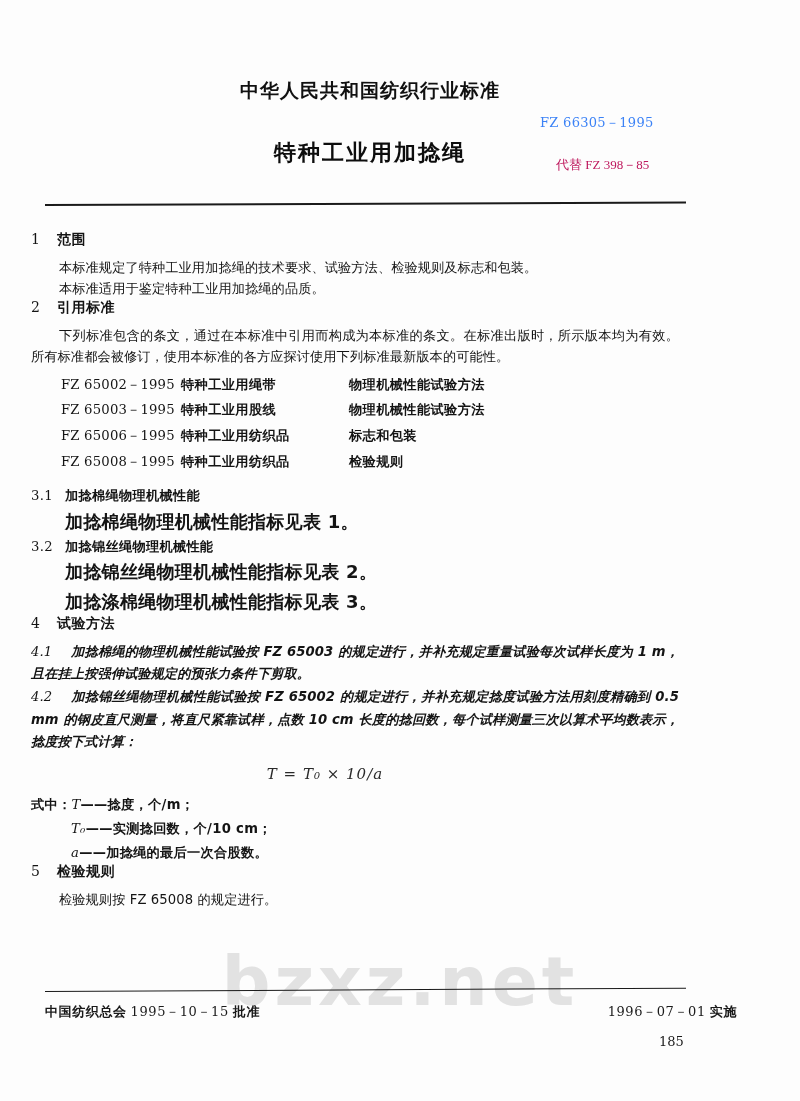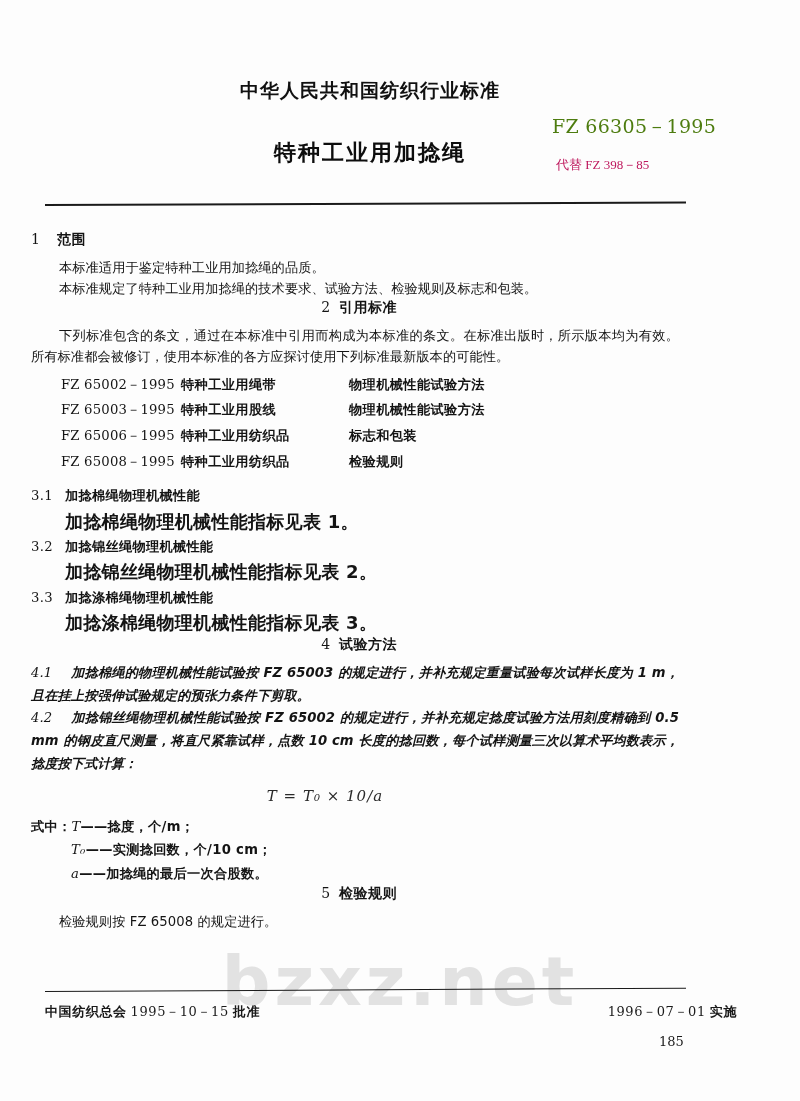--- a/index.html
+++ b/index.html
@@ -56,25 +56,25 @@
     text-align: center;
     font-size: 19px;
     font-weight: bold;
     letter-spacing: 1px;
     color: #111;
     margin-left: -60px;
   }
   .std-number {
     position: absolute;
     top: 36px;
-    left: 552px;
-    font-family: "DejaVu Serif", "Liberation Serif", serif;
-    font-size: 19px;
+    left: 540px;
+    font-family: "DejaVu Serif", "Liberation Serif", serif;
+    font-size: 13px;
     letter-spacing: 0.3px;
-    color: #4d7c0f;
+    color: #3b82f6;
   }
   .doc-title {
     text-align: center;
     font-size: 22px;
     font-weight: bold;
     letter-spacing: 2px;
     margin-top: 34px;
     margin-left: -60px;
     color: #0d0d0d;
   }
@@ -127,21 +127,21 @@
     padding: 0;
     letter-spacing: 0.5px;
     white-space: nowrap;
   }
   h2.sec .num {
     display: inline-block;
     width: 26px;
     font-weight: normal;
     font-family: "DejaVu Serif", "Liberation Serif", serif;
   }
-  .sec-gap-before { margin-top: 17px; text-align: center; }
+  .sec-gap-before { margin-top: 17px; }
   .sec-gap-after  { margin-top: 11px; }
 
   p.para {
     margin: 0;
     padding: 0;
     text-indent: 28px;
     font-size: 13.2px;
     line-height: 1.62;
     text-align: justify;
     letter-spacing: 0.1px;
@@ -301,22 +301,22 @@
     </div>
 
     <div class="rule-top"></div>
 
     <div class="body-block">
 
       <h2 class="sec">
         <span class="num">1</span><span>范围</span>
       </h2>
       <div class="sec-gap-after">
+        <p class="para">本标准规定了特种工业用加捻绳的技术要求、试验方法、检验规则及标志和包装。</p>
         <p class="para">本标准适用于鉴定特种工业用加捻绳的品质。</p>
-        <p class="para">本标准规定了特种工业用加捻绳的技术要求、试验方法、检验规则及标志和包装。</p>
       </div>
 
       <h2 class="sec sec-gap-before">
         <span class="num">2</span><span>引用标准</span>
       </h2>
       <div class="sec-gap-after">
         <p class="para">下列标准包含的条文，通过在本标准中引用而构成为本标准的条文。在标准出版时，所示版本均为有效。所有标准都会被修订，使用本标准的各方应探讨使用下列标准最新版本的可能性。</p>
       </div>
 
       <ul class="ref-list">
@@ -346,23 +346,20 @@
         <p class="subsec">
           <span class="snum">3.1</span><span>加捻棉绳物理机械性能</span>
         </p>
         <p class="subsec-body">加捻棉绳物理机械性能指标见表 1。</p>
 
         <p class="subsec">
           <span class="snum">3.2</span><span>加捻锦丝绳物理机械性能</span>
         </p>
         <p class="subsec-body">加捻锦丝绳物理机械性能指标见表 2。</p>
 
-        <p class="subsec">
-          <span class="snum">3.3</span><span>加捻涤棉绳物理机械性能</span>
-        </p>
         <p class="subsec-body">加捻涤棉绳物理机械性能指标见表 3。</p>
       </div>
 
       <h2 class="sec sec-gap-before">
         <span class="num">4</span><span>试验方法</span>
       </h2>
       <div class="sec-gap-after">
         <p class="flow">
           <span class="snum">4.1</span><span>加捻棉绳的物理机械性能试验按 FZ 65003 的规定进行，并补充规定重量试验每次试样长度为 1 m，且在挂上按强伸试验规定的预张力条件下剪取。</span>
         </p>

